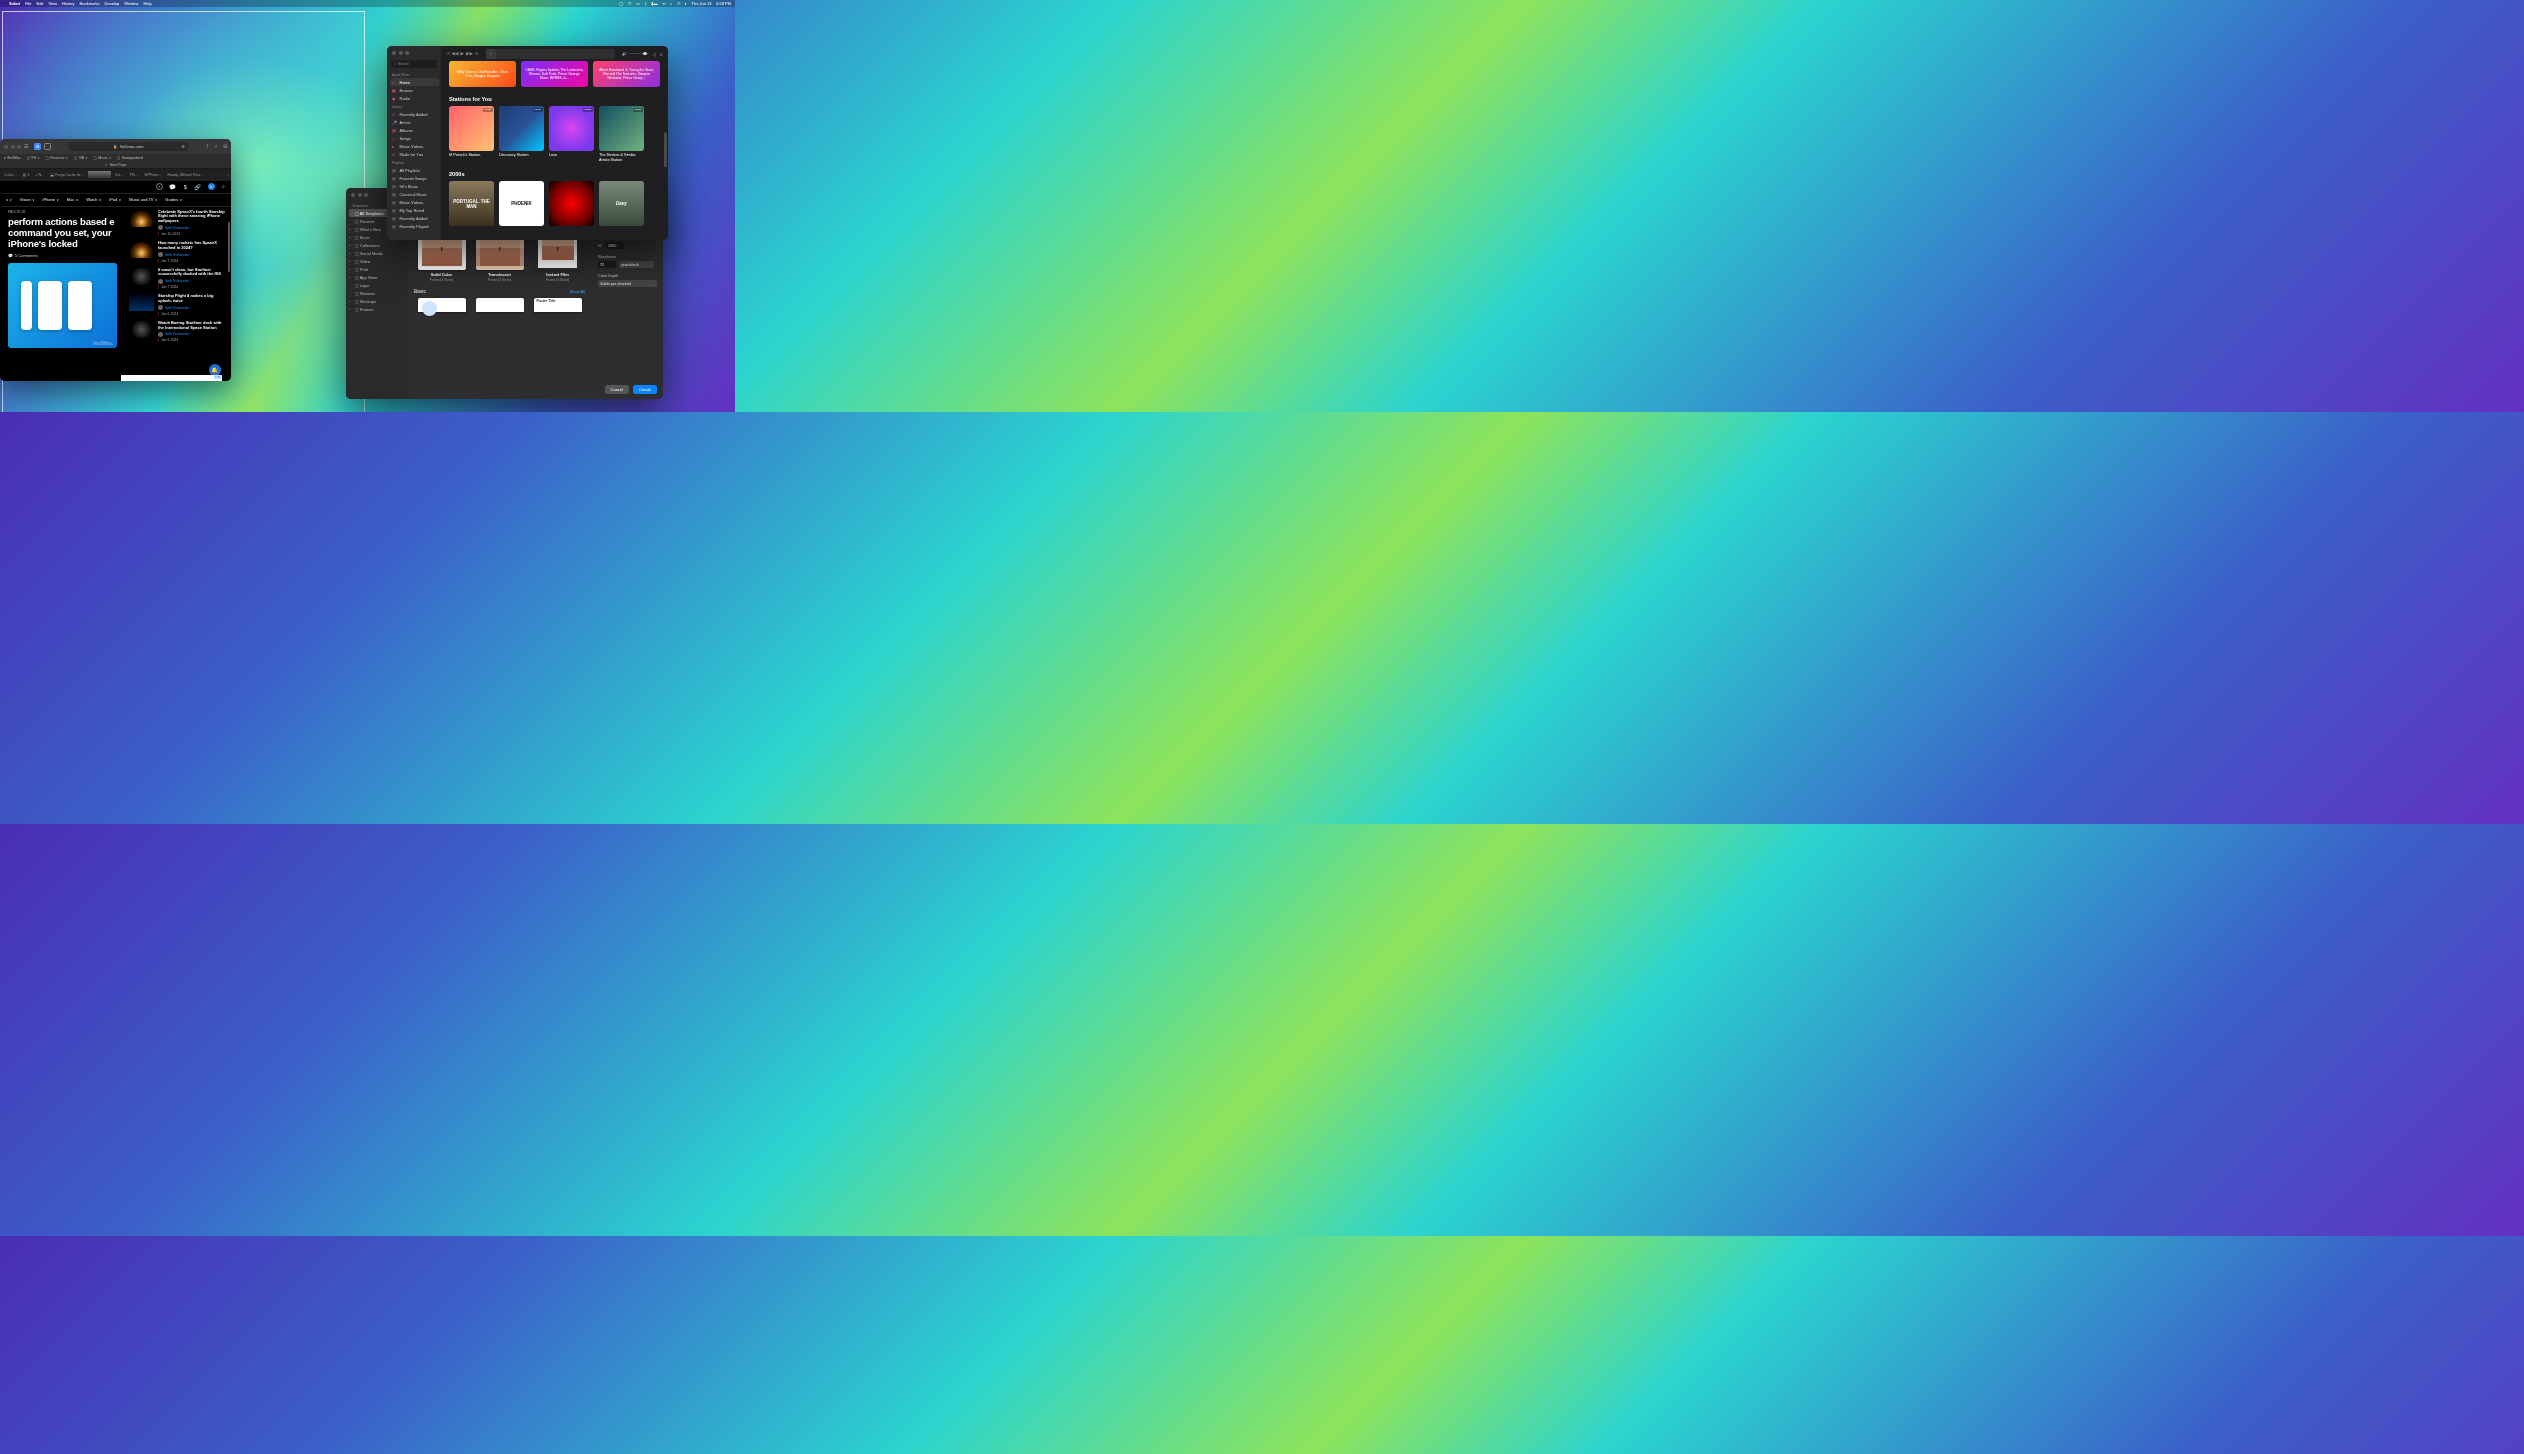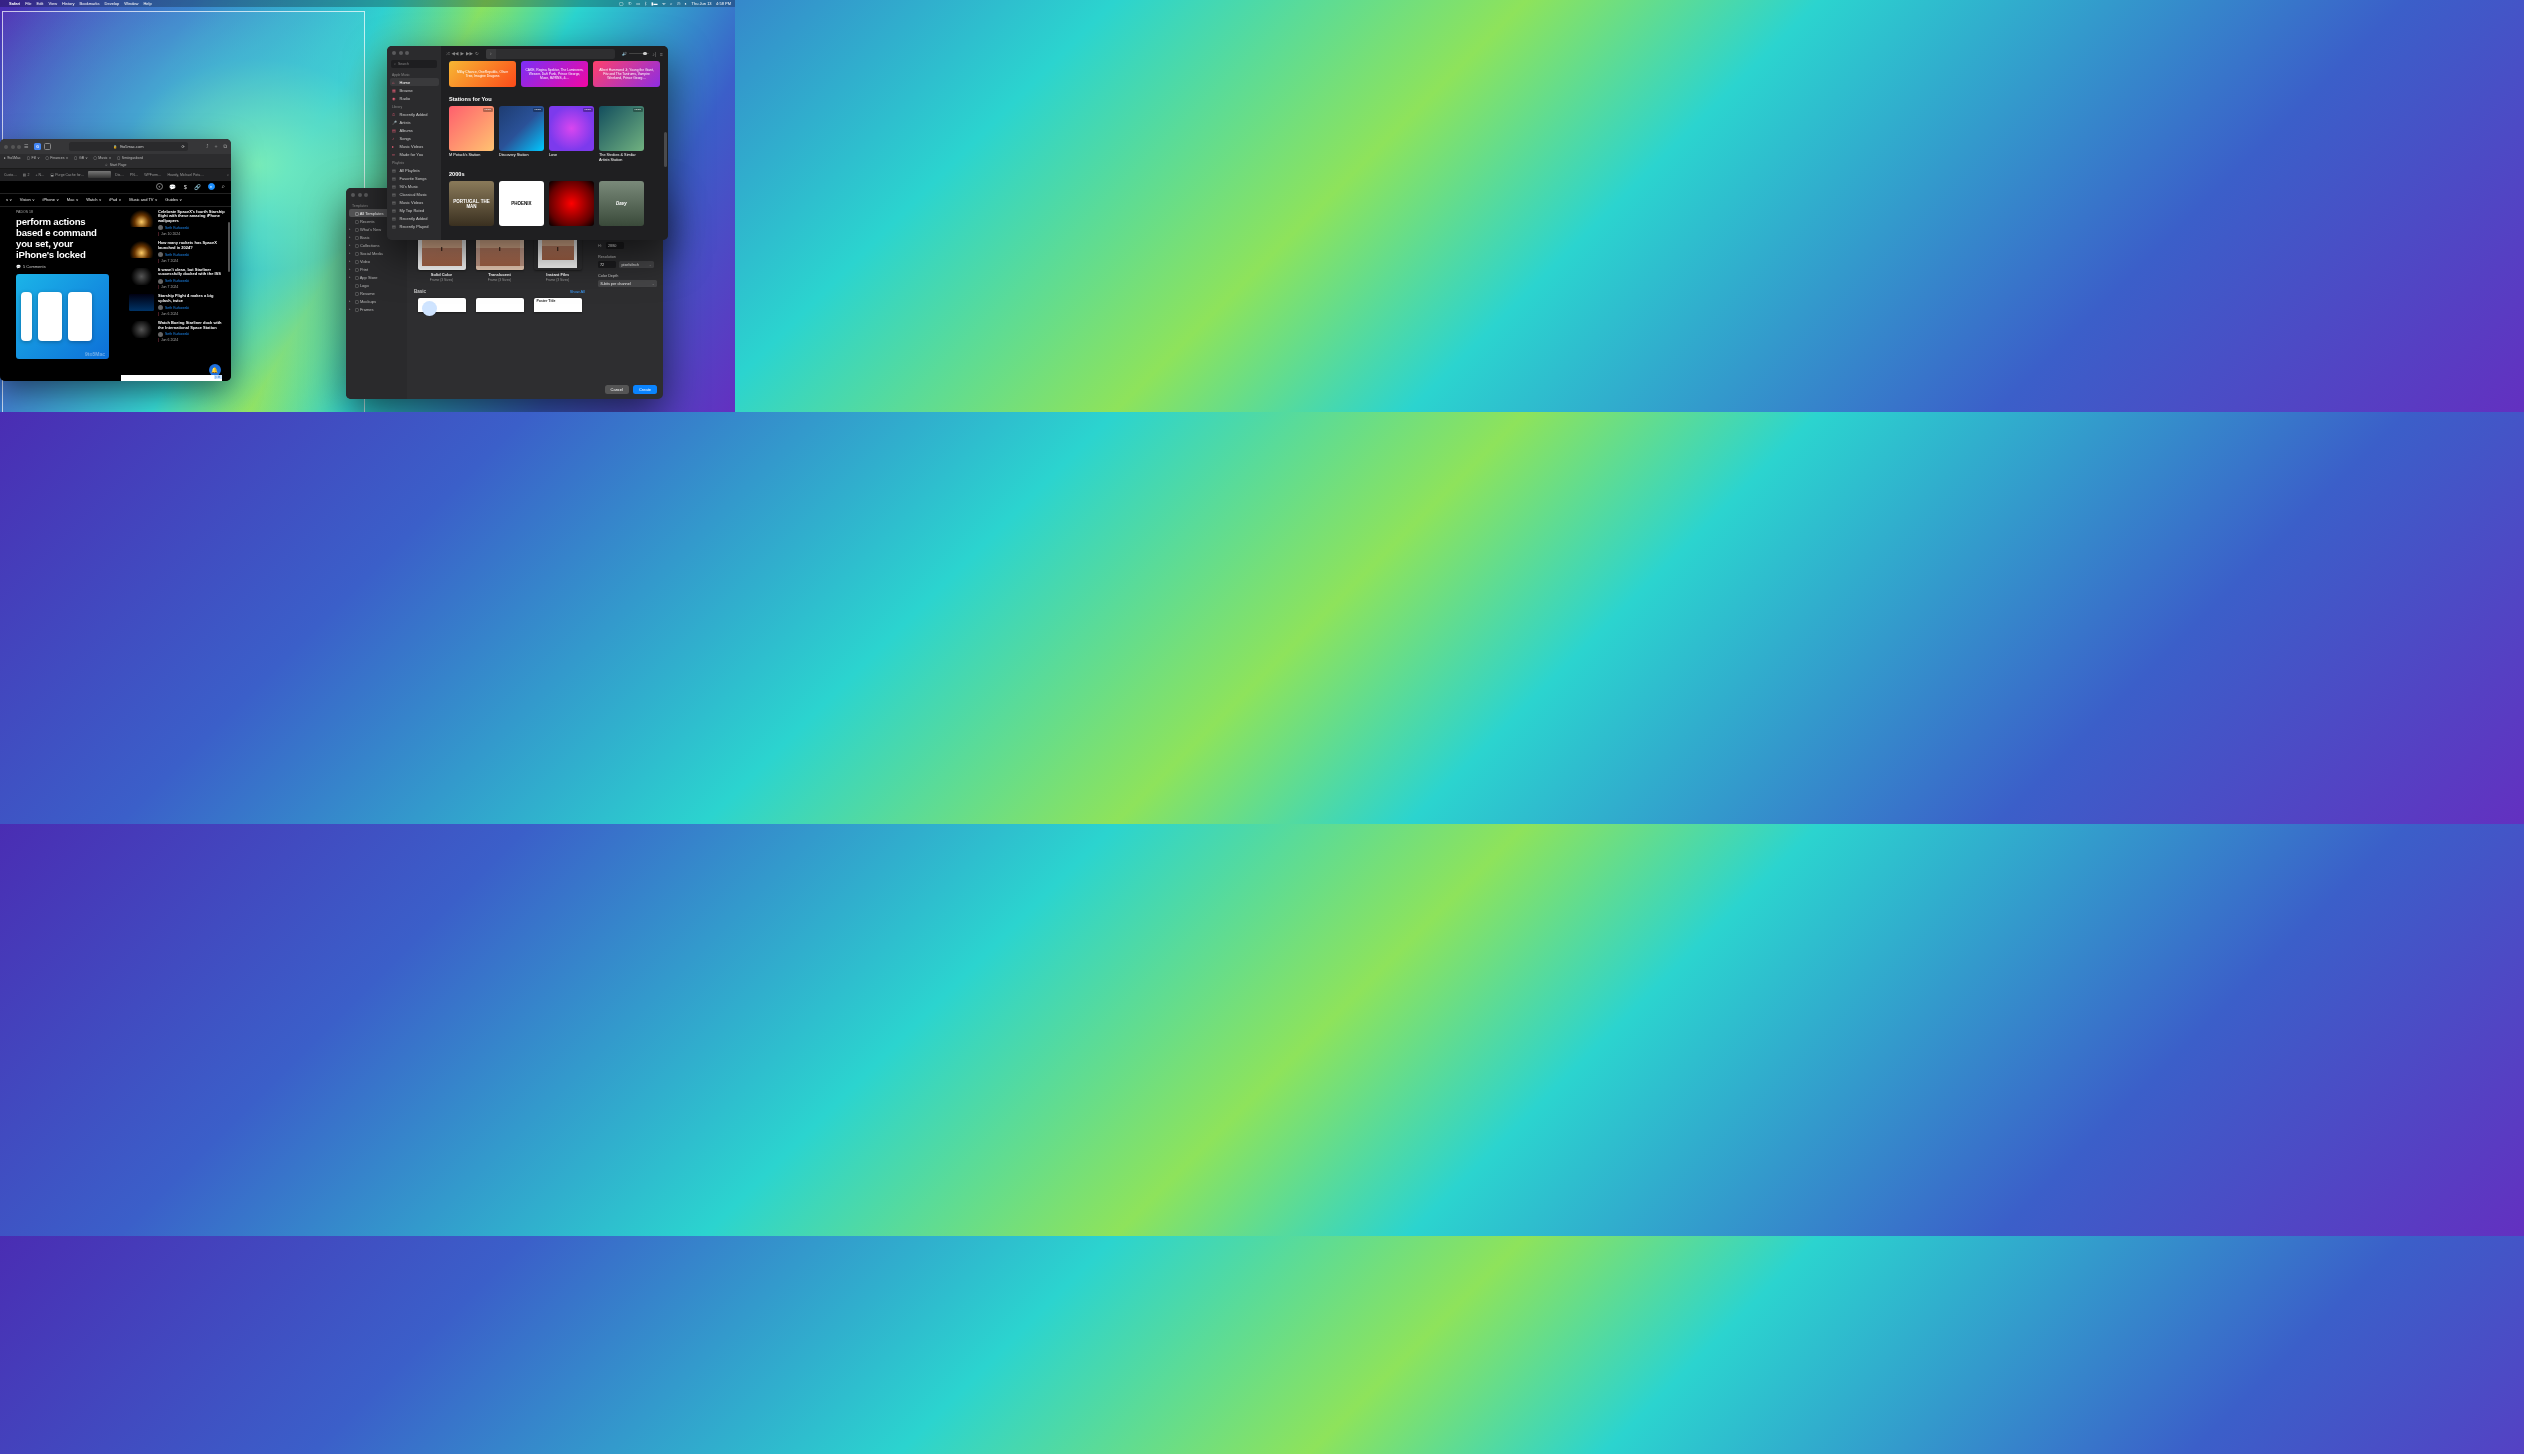--- a/index.html
+++ b/index.html
@@ -32,21 +32,21 @@
 .sf-tabs { height:12px; background:#202022; display:flex; align-items:center; padding:0 2px; gap:2px; font-size:3.5px; color:#999; }
 .sf-tab { padding:1.5px 2px; display:flex; align-items:center; gap:1.5px; white-space:nowrap; }
 .sf-tab.wave { width:23px; height:7px; background:linear-gradient(#777,#333); border-radius:1px; }
 .sf-content { height:calc(100% - 42px); overflow:hidden; background:#000; color:#fff; position:relative; }
 .sf-act { height:12px; display:flex; align-items:center; justify-content:flex-end; gap:7px; padding:0 6px; font-size:5.6px; color:#ddd; }
 .sf-act .circ { width:7px; height:7px; border:0.5px solid #888; border-radius:50%; display:flex; align-items:center; justify-content:center; font-size:4px; }
 .sf-act .circ.blue { background:#1e90ff; border-color:#1e90ff; color:#fff; }
 .sf-nav { height:14px; background:#000; display:flex; align-items:center; gap:2px; padding:0 3px; font-size:4px; border-top:0.5px solid #222; border-bottom:0.5px solid #222; }
 .sf-nav-item { padding:2px 3px; display:flex; align-items:center; gap:1.5px; color:#eee; }
 .sf-body { display:flex; height:calc(100% - 26px); }
-.sf-left { flex:1; padding:3px 16px; overflow:hidden; }
+.sf-left { flex:1; padding:3px 8px; overflow:hidden; }
 .sf-right { width:106px; padding:3px 4px; overflow:hidden; }
 .hero-crumb { font-size:3.5px; color:#aaa; margin-bottom:2px; }
 .hero-h { font-size:9.6px; font-weight:700; line-height:1.15; letter-spacing:-0.2px; }
 .hero-comm { font-size:4px; color:#ccc; margin-top:4px; display:flex; align-items:center; gap:2px; }
 .hero-img { margin-top:5px; height:85px; background:linear-gradient(135deg,#1bb4e8,#0d6fd8); border-radius:3px; display:flex; align-items:center; justify-content:center; gap:6px; position:relative; overflow:hidden; }
 .phone { width:24px; height:49px; background:#fff; border-radius:4px; box-shadow:0 1px 4px rgba(0,0,0,.3); }
 .phone.half { width:11px; margin-left:-13px; }
 .hero-brand { position:absolute; bottom:2px; right:4px; font-size:5px; color:rgba(255,255,255,.4); font-weight:600; }
 .story { display:flex; gap:4px; margin-bottom:5px; }
 .story-thumb { width:25px; height:17px; background:#222; border-radius:1.5px; flex:none; display:flex; align-items:center; justify-content:center; font-size:3px; color:#666; }

